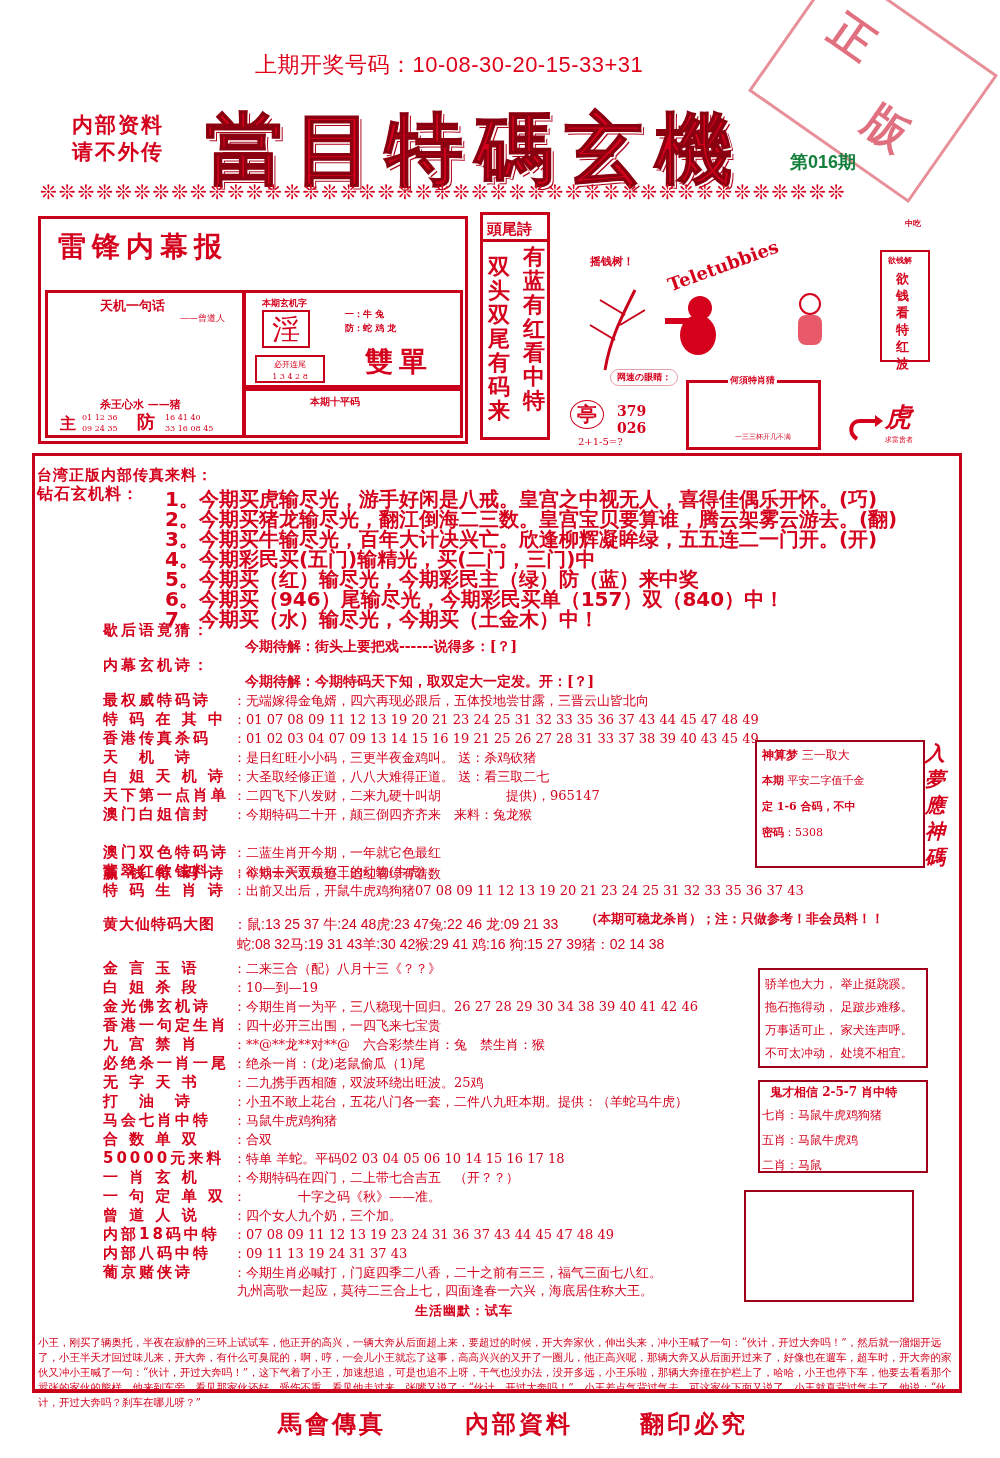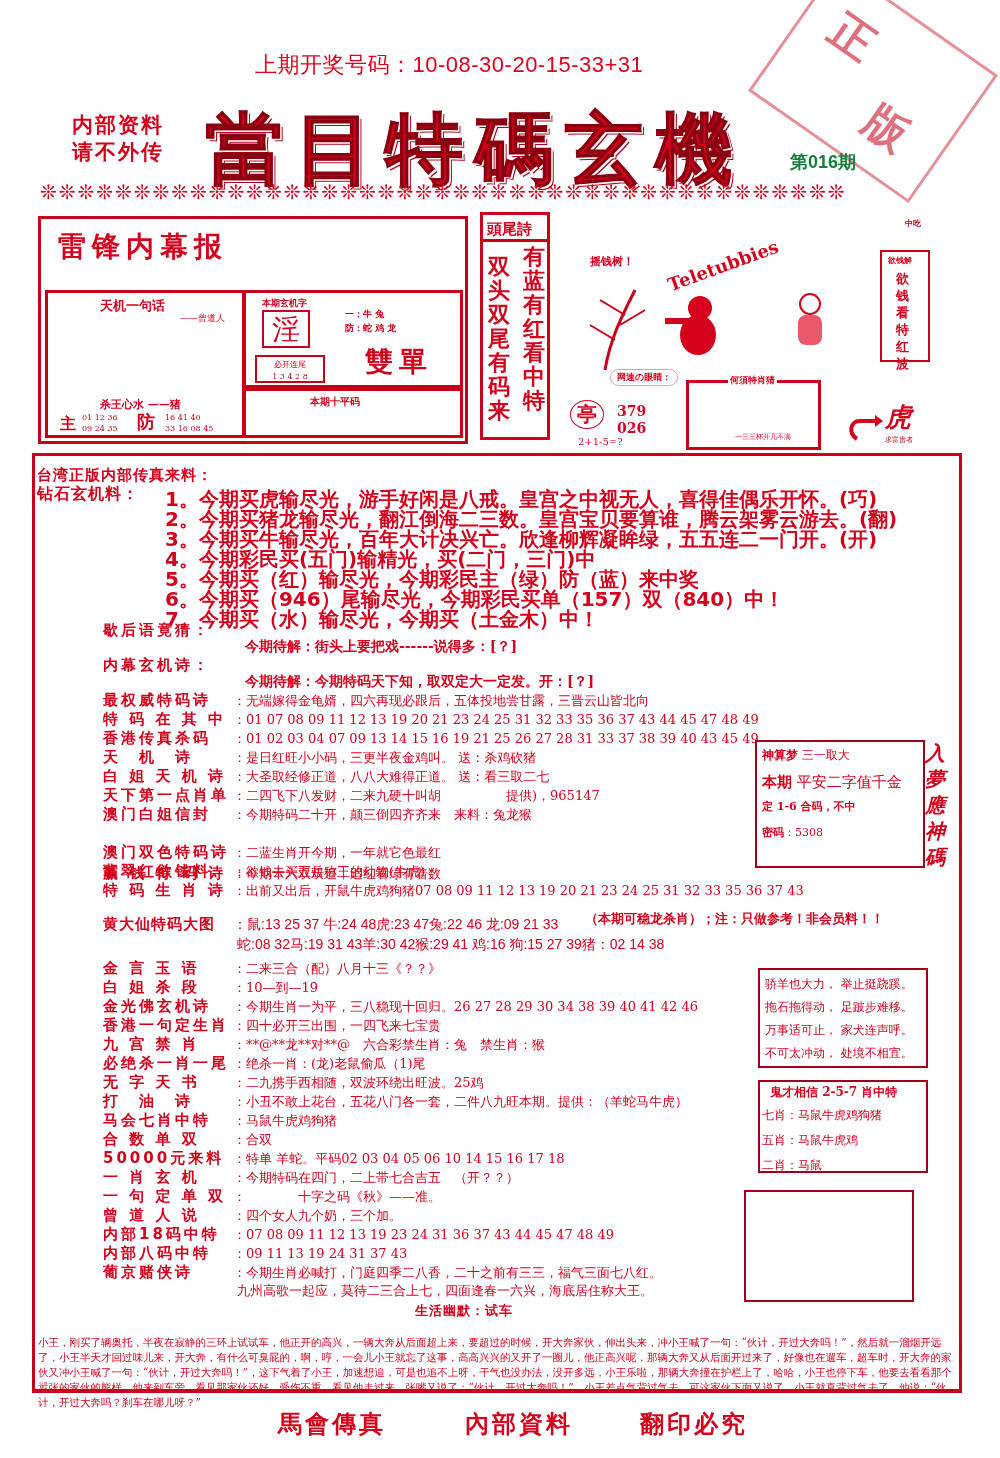--- a/index.html
+++ b/index.html
@@ -274,21 +274,21 @@
 <div class="row" style="top:1263px;">
     <span class="lbl">葡京赌侠诗</span>
     <span class="txt">：今期生肖必喊打，门庭四季二八香，二十之前有三三，福气三面七八红。</span>
   </div>
 <div class="abs txt" style="left:237px;top:1282px;">九州高歌一起应，莫待二三合上七，四面逢春一六兴，海底居住称大王。</div>
 <div class="abs lbl" style="left:415px;top:1302px;font-size:13px;letter-spacing:1px;">生活幽默：试车</div>
 <div class="abs joke">小王，刚买了辆奥托，半夜在寂静的三环上试试车，他正开的高兴，一辆大奔从后面超上来，要超过的时候，开大奔家伙，伸出头来，冲小王喊了一句：“伙计，开过大奔吗！”，然后就一溜烟开远了，小王半天才回过味儿来，开大奔，有什么可臭屁的，啊，哼，一会儿小王就忘了这事，高高兴兴的又开了一圈儿，他正高兴呢，那辆大奔又从后面开过来了，好像也在遛车，超车时，开大奔的家伙又冲小王喊了一句：“伙计，开过大奔吗！”，这下气着了小王，加速想追，可是也追不上呀，干气也没办法，没开多远，小王乐啦，那辆大奔撞在护栏上了，哈哈，小王也停下车，他要去看看那个嚣张的家伙的熊样，他来到车旁，看见那家伙还好，受伤不重，看见他走过来，张嘴又说了：“伙计，开过大奔吗！”，小王差点气背过气去，可这家伙下面又说了，小王就真背过气去了，他说：“伙计，开过大奔吗？刹车在哪儿呀？”</div>
 
 <div class="rb" style="left:755px;top:740px;width:170px;height:128px;"></div>
 <div class="abs txt" style="left:762px;top:747px;font-size:12px;"><b>神算梦</b> <span>三一取大</span></div>
-<div class="abs txt" style="left:762px;top:773px;font-size:15px;"><b>本期</b> <span>平安二字值千金</span></div>
+<div class="abs txt" style="left:762px;top:773px;font-size:11px;"><b>本期</b> <span>平安二字值千金</span></div>
 <div class="abs txt" style="left:762px;top:799px;font-size:11px;font-weight:bold;">定 1-6 合码，不中</div>
 <div class="abs txt" style="left:762px;top:825px;font-size:11px;"><b>密码</b><span>：5308</span></div>
 <div class="abs" style="left:925px;top:740px;width:22px;font-size:20px;font-weight:bold;line-height:26px;font-style:italic;">入夢應神碼</div>
 
 <div class="rb" style="left:758px;top:968px;width:170px;height:100px;"></div>
 <div class="abs txt" style="left:765px;top:973px;font-size:12px;line-height:23px;">
   <div><span>骄羊也大力，</span> <span>举止挺跷蹊。</span></div>
   <div><span>拖石拖得动，</span> <span>足跛步难移。</span></div>
   <div><span>万事适可止，</span> <span>家犬连声呼。</span></div>
   <div><span>不可太冲动，</span> <span>处境不相宜。</span></div>

